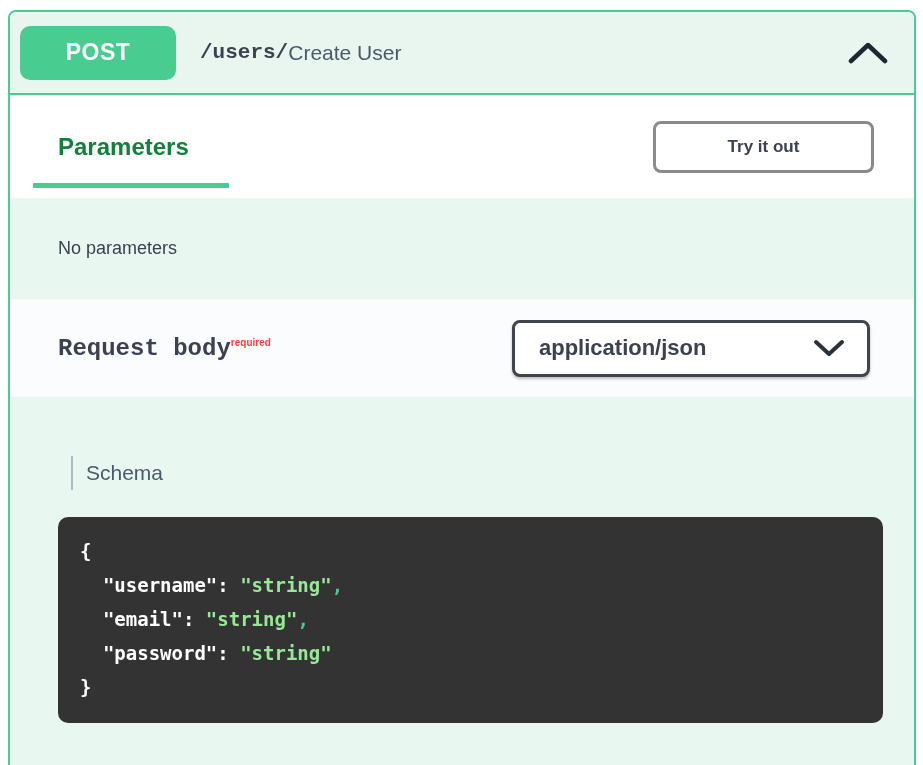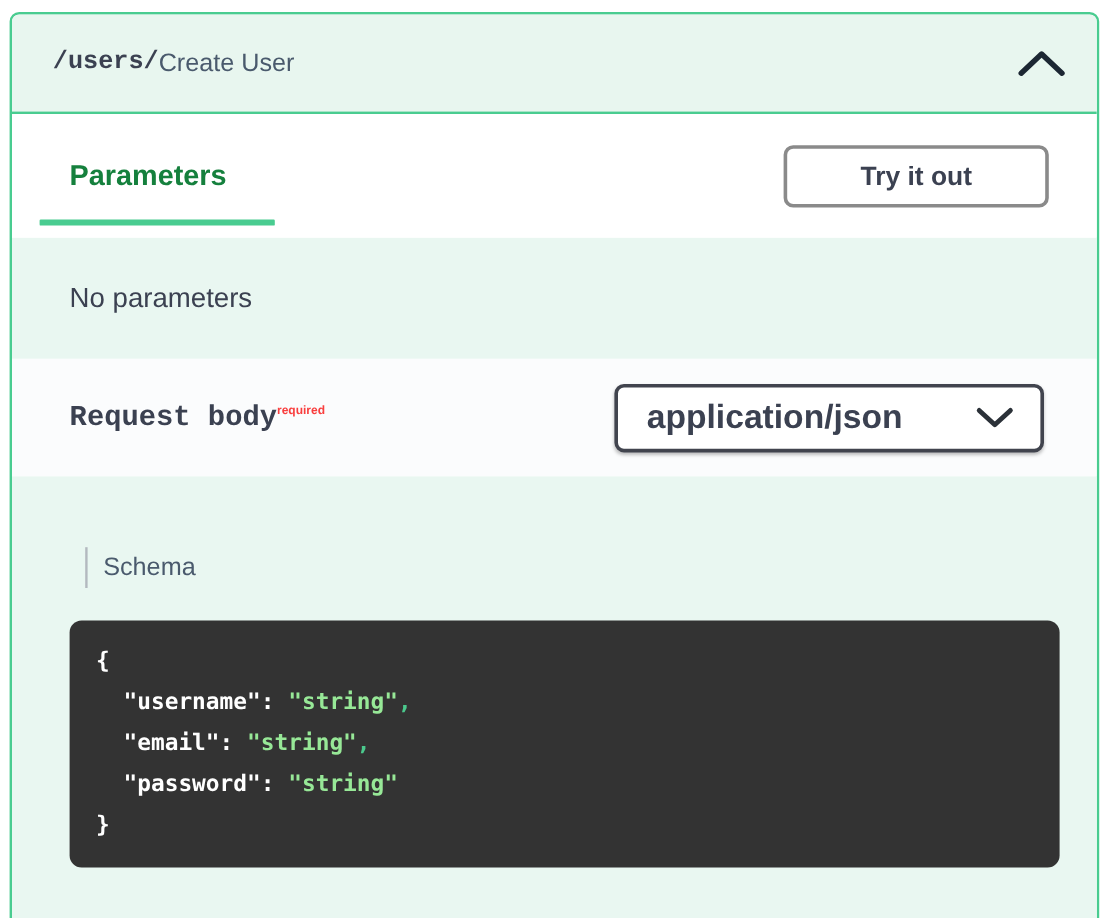--- a/index.html
+++ b/index.html
@@ -50,49 +50,49 @@
   }
   .param-title { font-size:24px; font-weight:700; color:#15803d; }
   .param-underline {
     position:absolute; left:23px; bottom:10px;
     width:196px; height:5px; background:#49cc90; border-radius:1px;
   }
   .tryout-btn {
     width:221px; height:52px; background:#ffffff;
     border:3px solid #8a8a8a; border-radius:8px;
     font-family:"Liberation Sans",sans-serif;
-    font-size:22px; font-weight:700; color:#3b4151; cursor:pointer;
+    font-size:17px; font-weight:700; color:#3b4151; cursor:pointer;
   }
 
   
   .no-params {
     height:101px; flex:0 0 101px; background:#e9f7f1;
     display:flex; align-items:center; padding-left:48px;
-    font-size:23px; color:#3b4151;
+    font-size:18px; color:#3b4151;
   }
 
   
   .reqbody-row {
     height:98px; flex:0 0 98px; background:#fbfcfd;
     display:flex; align-items:center; justify-content:space-between;
     padding:0 44px 0 48px;
   }
   .reqbody-title { font-size:24px; font-weight:700; color:#3b4151;font-family:Liberation Mono, monospace; }
   .required-flag {
     font-size:10px; font-weight:600; color:#f93e3e;
     position:relative; top:-9px; 
   }
   .media-select {
     width:358px; height:57px; background:#ffffff;
     border:3px solid #41444e; border-radius:8px;
     box-shadow:0 2px 3px rgba(0,0,0,0.25);
     display:flex; align-items:center; justify-content:space-between;
     padding:0 22px 0 24px; cursor:pointer;
   }
-  .media-select-label { font-size:28px; font-weight:700; color:#3b4151; }
+  .media-select-label { font-size:22px; font-weight:700; color:#3b4151; }
 
   
   .example-section {
     flex:1 1 auto; background:#e9f7f1; padding:58px 48px 0 48px;
   }
   .model-tabs { display:flex; align-items:center; height:36px; }
   .tab-example { font-size:21px; font-weight:700; color:#3b4151; cursor:pointer; }
   .tab-divider { width:2px; height:34px; background:#b3b9bf; margin:0 13px; }
   .tab-schema { font-size:21px; font-weight:400; color:#4a5a6d; cursor:pointer; }
 
@@ -110,20 +110,21 @@
   .tok-comma  { color:#4bc98d; }
 
   .chev { display:block; }
 </style>
 </head>
 <body>
 
 <div class="opblock">
 
   <div class="summary">
+    <div class="method-badge">POST</div>
     <span class="path">/users/</span>
     <span class="summary-desc">Create User</span>
     <button class="collapse-btn">
       <span>
         <svg class="chev" width="40" height="22" viewBox="0 0 40 22">
           <polyline points="3,19 20,3 37,19" fill="none" stroke="#1c2733" stroke-width="4.5" stroke-linecap="round" stroke-linejoin="round"></polyline>
         </svg>
       </span>
     </button>
   </div>

